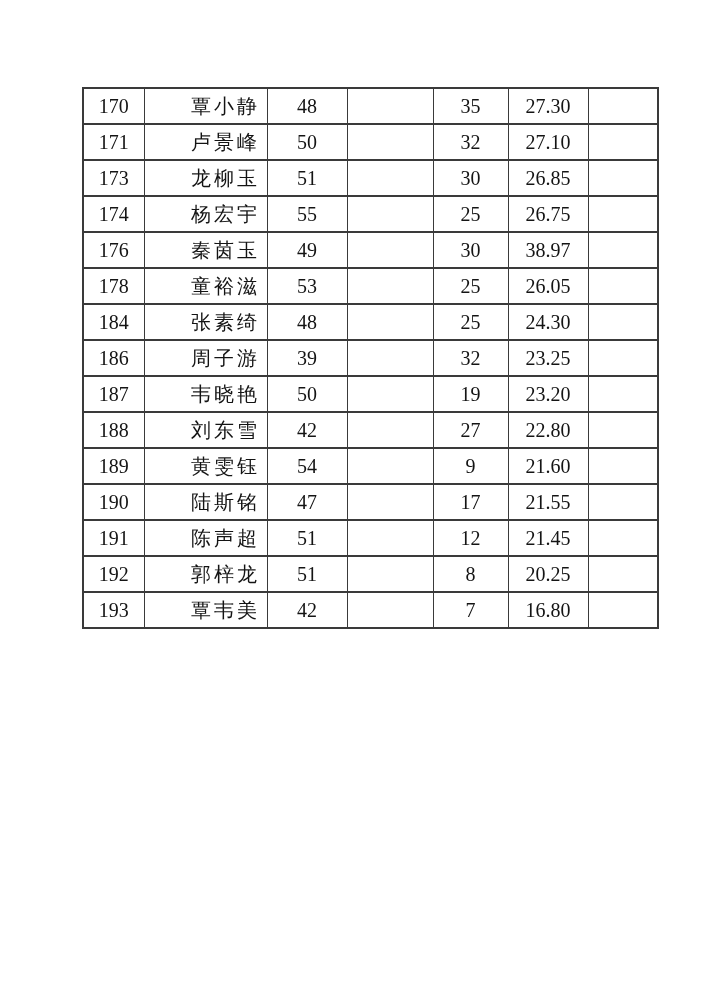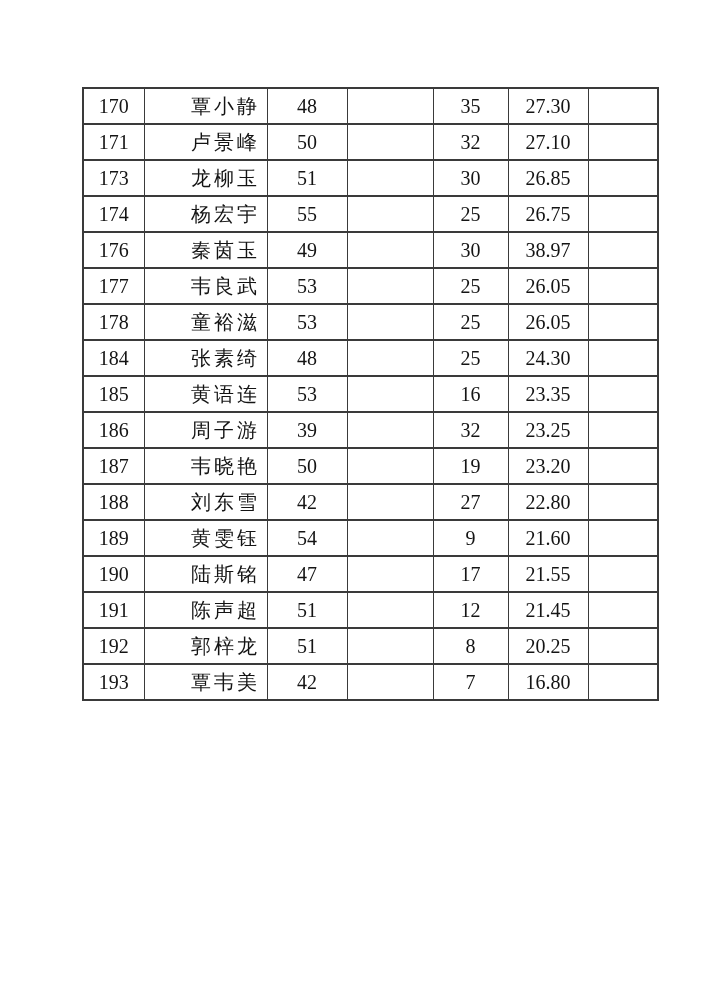--- a/index.html
+++ b/index.html
@@ -107,53 +107,35 @@
         <tr>
           <td>176</td>
           <td class="name-cell">秦茵玉</td>
           <td>49</td>
           <td></td>
           <td>30</td>
           <td>38.97</td>
           <td></td>
         </tr>
         <tr>
-          <td>177</td>
-          <td class="name-cell">韦良武</td>
-          <td>53</td>
-          <td></td>
-          <td>25</td>
-          <td>26.05</td>
-          <td></td>
-        </tr>
-        <tr>
           <td>178</td>
           <td class="name-cell">童裕滋</td>
           <td>53</td>
           <td></td>
           <td>25</td>
           <td>26.05</td>
           <td></td>
         </tr>
         <tr>
           <td>184</td>
           <td class="name-cell">张素绮</td>
           <td>48</td>
           <td></td>
           <td>25</td>
           <td>24.30</td>
-          <td></td>
-        </tr>
-        <tr>
-          <td>185</td>
-          <td class="name-cell">黄语连</td>
-          <td>53</td>
-          <td></td>
-          <td>16</td>
-          <td>23.35</td>
           <td></td>
         </tr>
         <tr>
           <td>186</td>
           <td class="name-cell">周子游</td>
           <td>39</td>
           <td></td>
           <td>32</td>
           <td>23.25</td>
           <td></td>

